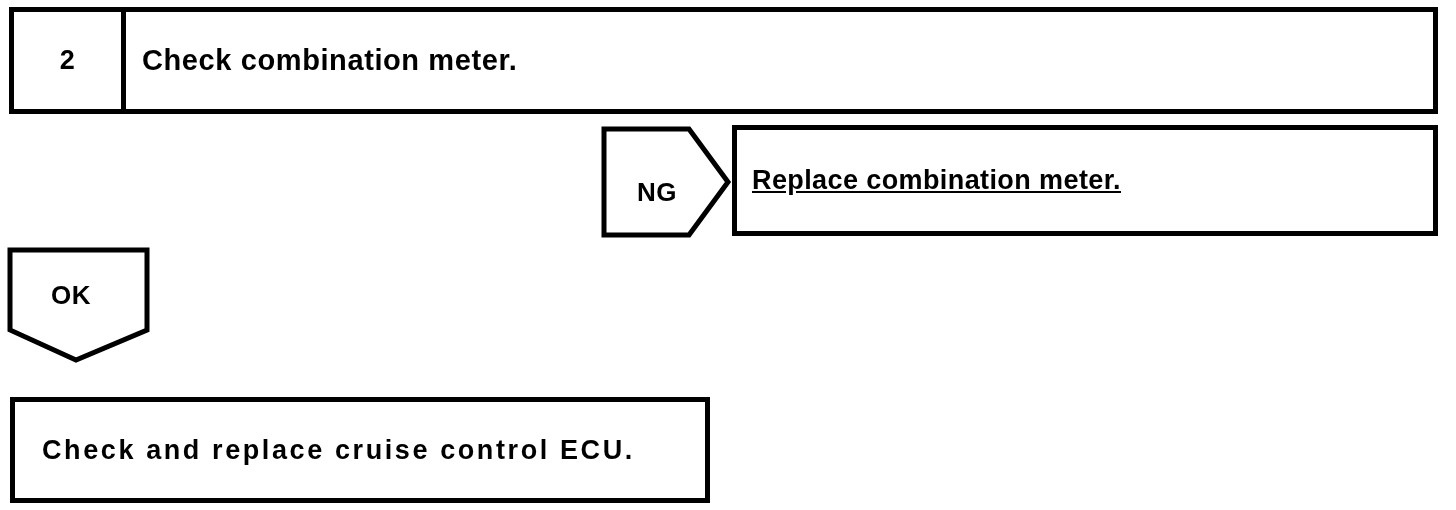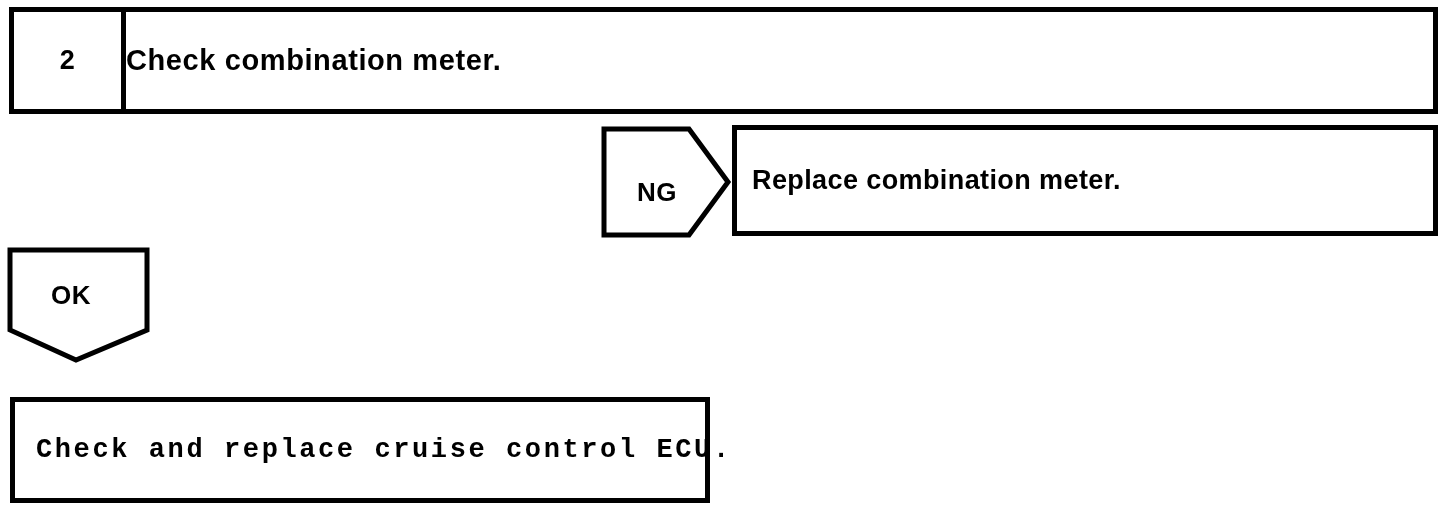--- a/index.html
+++ b/index.html
@@ -42,20 +42,21 @@
     font-size: 27px;
     font-weight: bold;
     color: #000000;
     letter-spacing: 0.5px;
     line-height: 1;
   }
   .step-body-cell {
     flex: 1 1 auto;
     display: flex;
     align-items: center;
+    padding-left: 16px;
   }
   .step-body-text {
     font-size: 29px;
     font-weight: bold;
     color: #000000;
     letter-spacing: 0.6px;
     line-height: 1;
     white-space: nowrap;
   }
 
@@ -72,21 +73,21 @@
     font-size: 27px;
     font-weight: bold;
     color: #000000;
     line-height: 1;
     white-space: nowrap;
   }
 
   #box-replace-meter { padding-left: 15px; }
   #box-replace-meter .result-text { letter-spacing: 0.4px; }
 
-  #box-check-ecu { padding-left: 21px; font-family: Liberation Mono, monospace; }
+  #box-check-ecu { padding-left: 27px; }
   #box-check-ecu .result-text { letter-spacing: 2.6px; font-size: 27px; }
 
   
   .judge {
     position: absolute;
   }
   .judge svg {
     display: block;
     overflow: visible;
   }
@@ -120,21 +121,21 @@
     </div>
   </div>
 
   <div class="judge" id="judge-ng">
     <svg width="130" height="112" viewBox="0 0 130 112">
       <polygon points="3,3 88,3 127,56 88,109 3,109" fill="#ffffff" stroke="#000000" stroke-width="5" stroke-linejoin="miter"></polygon>
     </svg>
     <span class="judge-label">NG</span>
   </div>
 
-  <div class="result-box" id="box-replace-meter" style="left:732px; top:125px; width:706px; height:111px;">
+  <div class="result-box" id="box-replace-meter" style="left:732px; top:125px; width:706px; height:111px;text-decoration:underline;">
     <span class="result-text">Replace combination meter.</span>
   </div>
 
   <div class="judge" id="judge-ok">
     <svg width="144" height="116" viewBox="0 0 144 116">
       <polygon points="3,3 140,3 140,83 69,113 3,83" fill="#ffffff" stroke="#000000" stroke-width="5" stroke-linejoin="miter"></polygon>
     </svg>
     <span class="judge-label">OK</span>
   </div>
 

